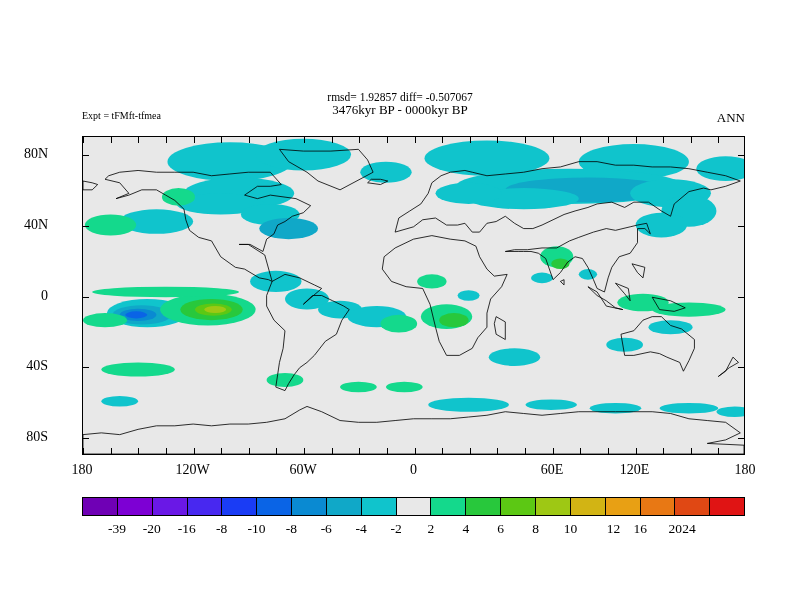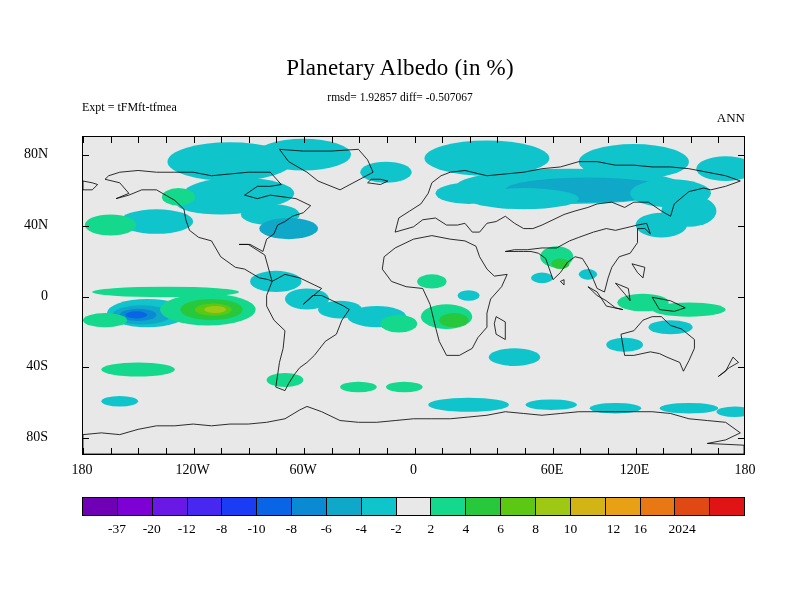--- a/index.html
+++ b/index.html
@@ -6,21 +6,21 @@
   body{width:800px;height:600px;overflow:hidden;
        font-family:"Liberation Serif","DejaVu Serif",serif;color:#000;}
   #root{position:relative;width:800px;height:600px;}
 
   .ttl{position:absolute;left:0;width:800px;text-align:center;
        font-size:23px;letter-spacing:.2px;top:55px;}
   .sub1{position:absolute;left:0;width:800px;text-align:center;
         font-size:11.5px;top:91px;}
   .sub2{position:absolute;left:0;width:800px;text-align:center;
         font-size:13px;top:102px;}
-  .expt{position:absolute;left:82px;top:100px;font-size:12px;}
+  .expt{position:absolute;left:82px;top:110px;font-size:10px;}
   .ann{position:absolute;right:55px;top:110px;font-size:13px;}
 
   
   #plot{position:absolute;left:82px;top:136px;width:663px;height:319px;
         background:#e8e8e8;border:1px solid #000;box-sizing:border-box;
         overflow:hidden;}
   #mapsvg{position:absolute;left:0;top:0;}
 
   
   .tk{position:absolute;background:#000;}
@@ -41,22 +41,22 @@
   #cbar div:last-child{border-right:none;}
   #cbl{position:absolute;left:82px;top:521px;width:663px;height:18px;}
   .cbt{position:absolute;font-size:13.5px;transform:translateX(-50%);
        top:0;text-align:center;white-space:nowrap;}
 </style>
 </head>
 <body>
 
 <div id="root">
 
-  <div class="ttl">Planetary Albedo (in %)</div>
   <div class="sub1">rmsd= 1.92857 diff= -0.507067</div>
+  <div class="sub2">3476kyr BP - 0000kyr BP</div>
   <div class="expt">Expt = tFMft-tfmea</div>
   <div class="ann">ANN</div>
 
   <div id="plot">
     <svg id="mapsvg" width="661" height="317" viewBox="0 0 360 180" preserveAspectRatio="none">
       <g id="fills">
           <ellipse cx="80" cy="14" rx="34" ry="11" fill="#10c4cc"></ellipse>
           <ellipse cx="120" cy="10" rx="26" ry="9" fill="#10c4cc"></ellipse>
           <ellipse cx="220" cy="12" rx="34" ry="10" fill="#10c4cc"></ellipse>
           <ellipse cx="300" cy="14" rx="30" ry="10" fill="#10c4cc"></ellipse>
@@ -227,23 +227,23 @@
       <div style="background: rgb(40, 200, 60);"></div>
       <div style="background: rgb(92, 200, 20);"></div>
       <div style="background: rgb(158, 200, 20);"></div>
       <div style="background: rgb(210, 180, 20);"></div>
       <div style="background: rgb(232, 160, 20);"></div>
       <div style="background: rgb(232, 120, 20);"></div>
       <div style="background: rgb(224, 72, 20);"></div>
       <div style="background: rgb(224, 20, 20);"></div>
     </div>
   <div id="cbl">
-      <div class="cbt" style="left: 34.8947px;">-37</div>
+      <div class="cbt" style="left: 34.8947px;">-39</div>
       <div class="cbt" style="left: 69.7895px;">-20</div>
-      <div class="cbt" style="left: 104.684px;">-12</div>
+      <div class="cbt" style="left: 104.684px;">-16</div>
       <div class="cbt" style="left: 139.579px;">-8</div>
       <div class="cbt" style="left: 174.474px;">-10</div>
       <div class="cbt" style="left: 209.368px;">-8</div>
       <div class="cbt" style="left: 244.263px;">-6</div>
       <div class="cbt" style="left: 279.158px;">-4</div>
       <div class="cbt" style="left: 314.053px;">-2</div>
       <div class="cbt" style="left: 348.947px;">2</div>
       <div class="cbt" style="left: 383.842px;">4</div>
       <div class="cbt" style="left: 418.737px;">6</div>
       <div class="cbt" style="left: 453.632px;">8</div>

